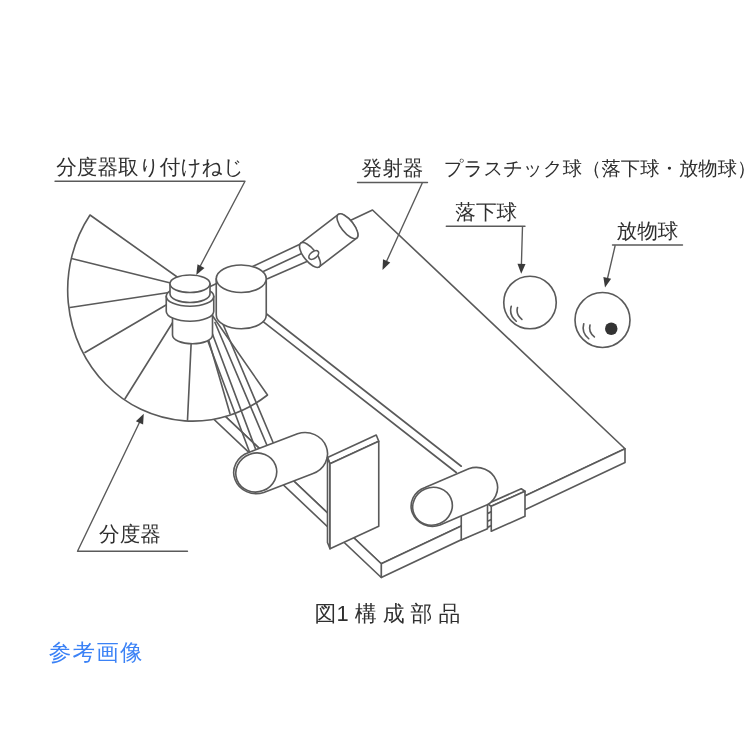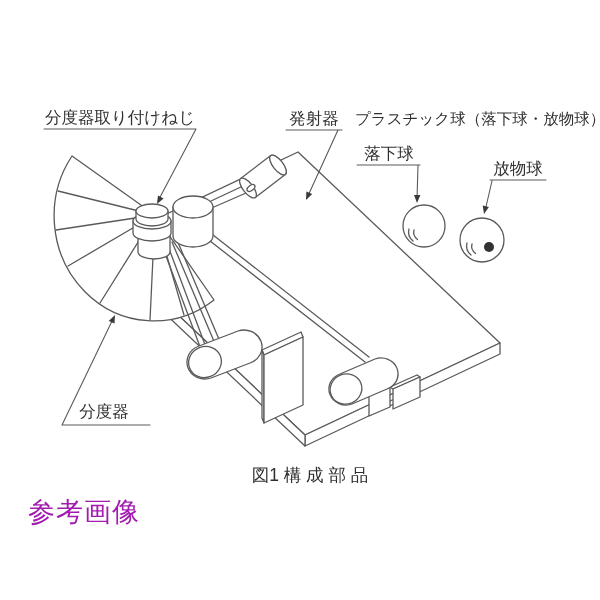--- a/index.html
+++ b/index.html
@@ -3,33 +3,33 @@
 <meta charset="utf-8">
 <style>
   html,body{margin:0;padding:0;}
   body{
     width:600px;height:600px;
     background:#ffffff;
     font-family:"Liberation Sans", sans-serif;
     position:relative;
     overflow:hidden;
   }
-  .stage{position:absolute;inset:0;}
+  .stage{position:absolute;inset:0;margin-top:16px;}
   svg text{
     fill:#2f2f2f;
     font-family:"Liberation Sans", sans-serif;
   }
   .lbl{font-size:16.5px;}
   .lbl-long{font-size:15.5px;}
   .caption{font-size:17.5px;}
   .page-label{
     position:absolute;
-    left:28px;top:494px;
-    font-size:27px;
-    color:#a21caf;
+    left:39px;top:494px;
+    font-size:18px;
+    color:#3b82f6;
     letter-spacing:1px;
   }
 </style>
 </head>
 <body>
 
 <div class="stage">
 <svg width="600" height="600" viewBox="0 0 600 600">
   <g fill="none" stroke="#5a5a5a" stroke-width="1.3" stroke-linejoin="round" stroke-linecap="round">
 

